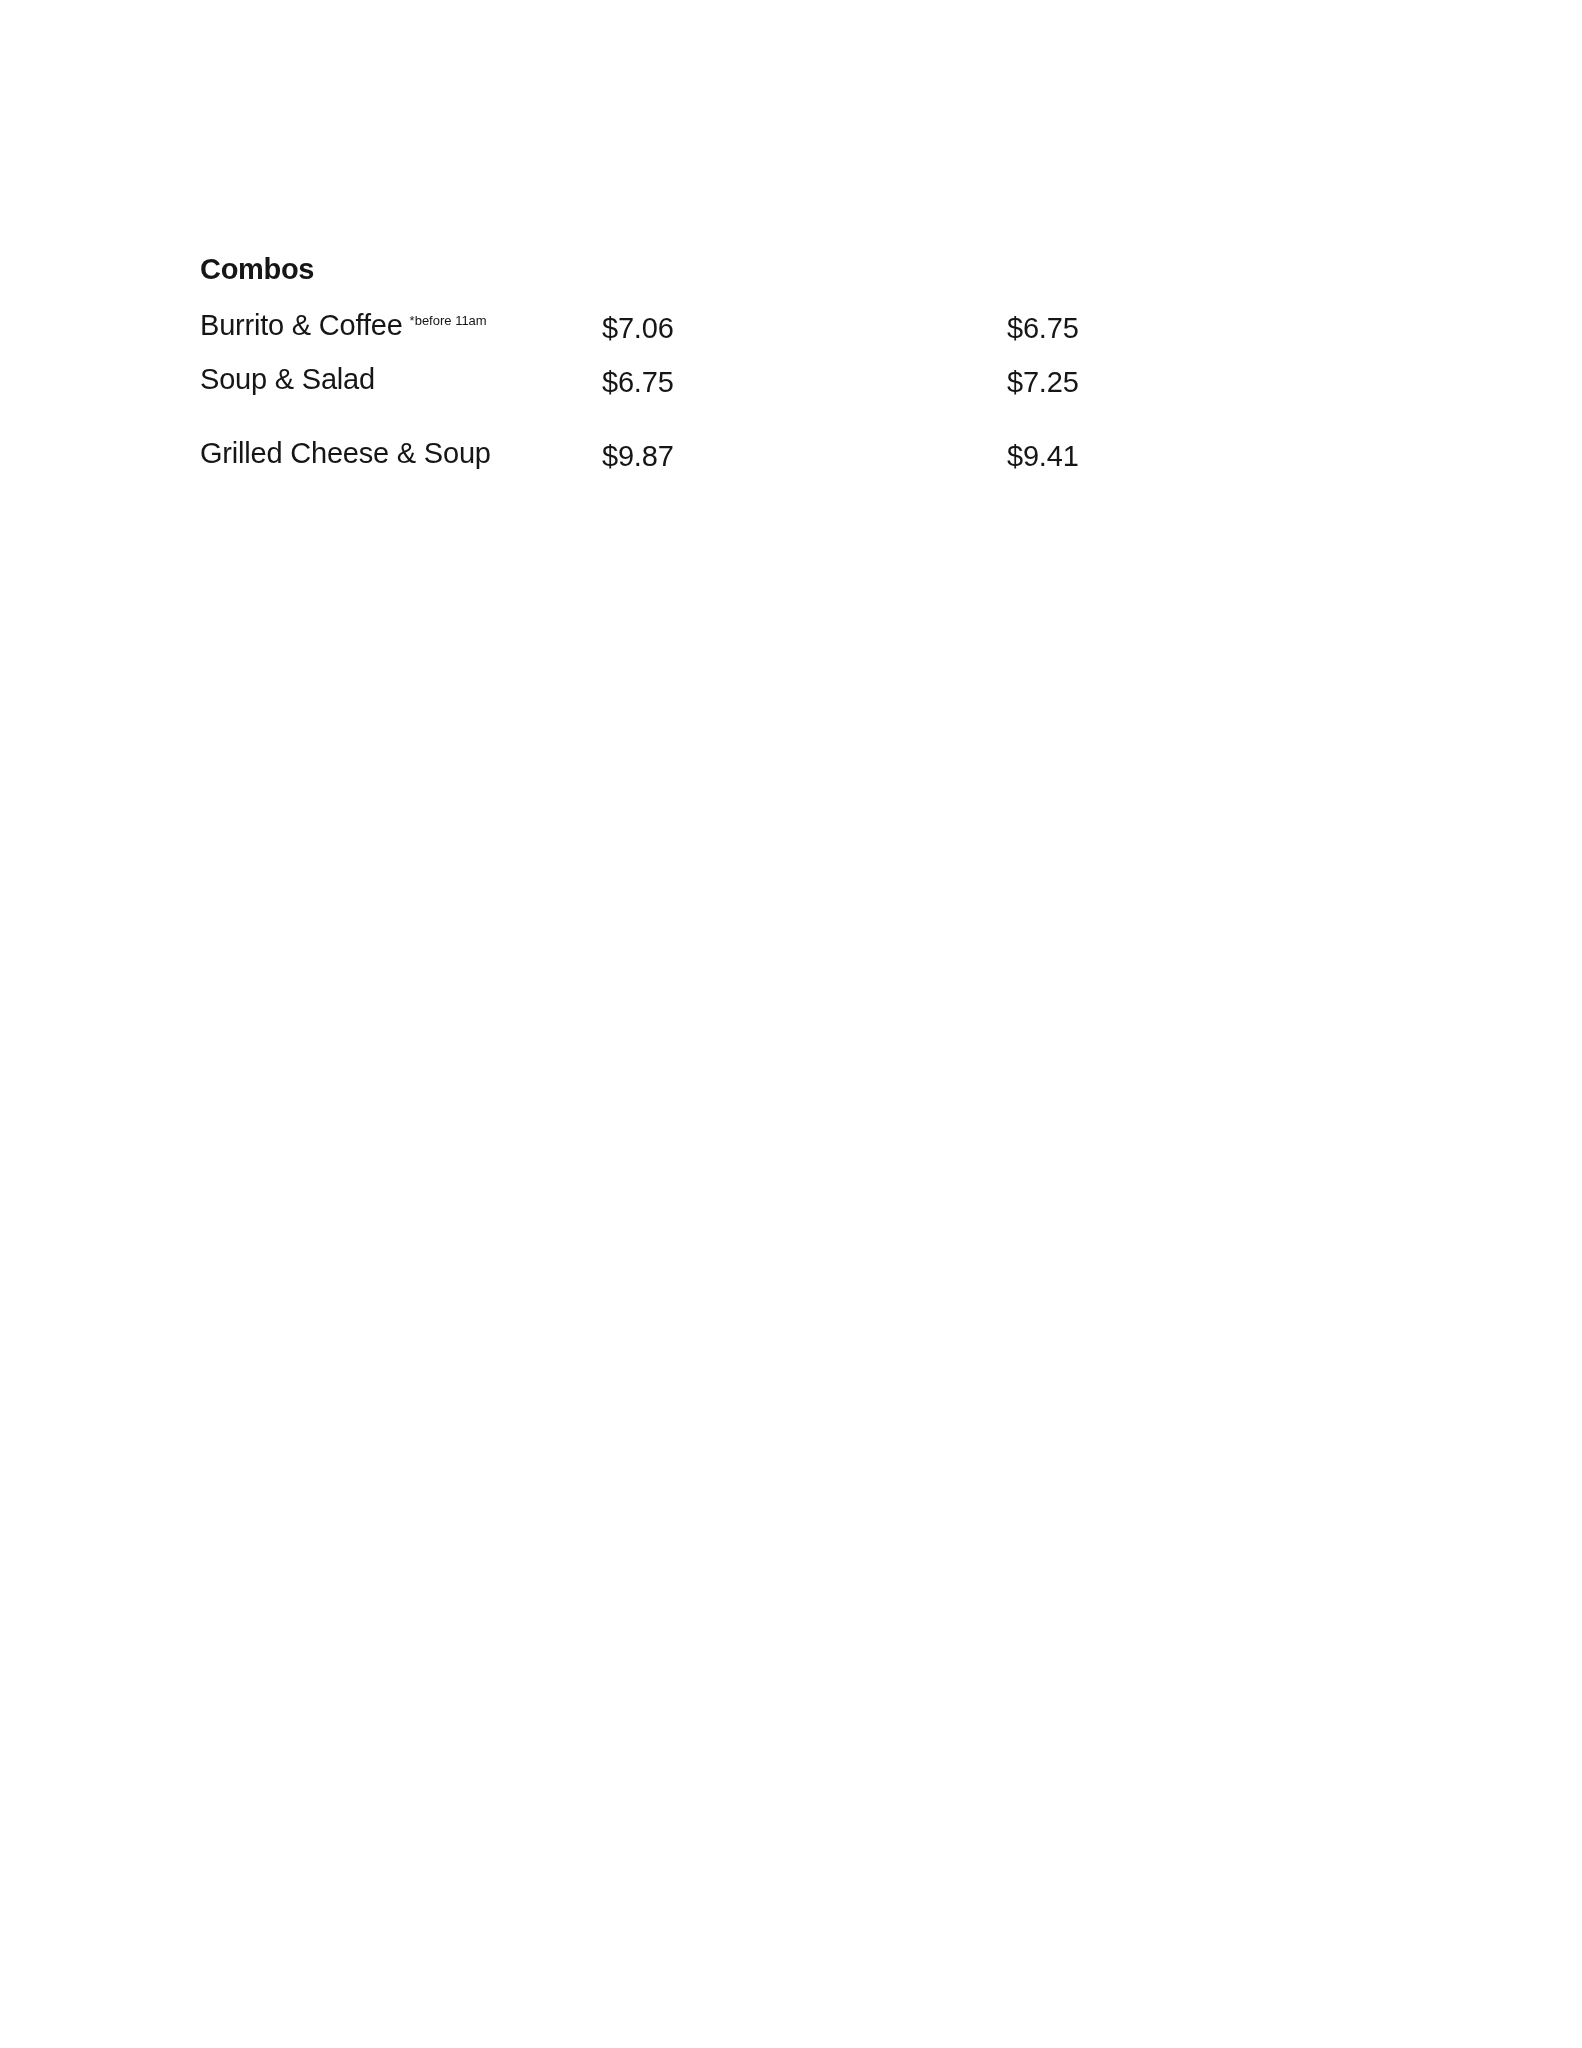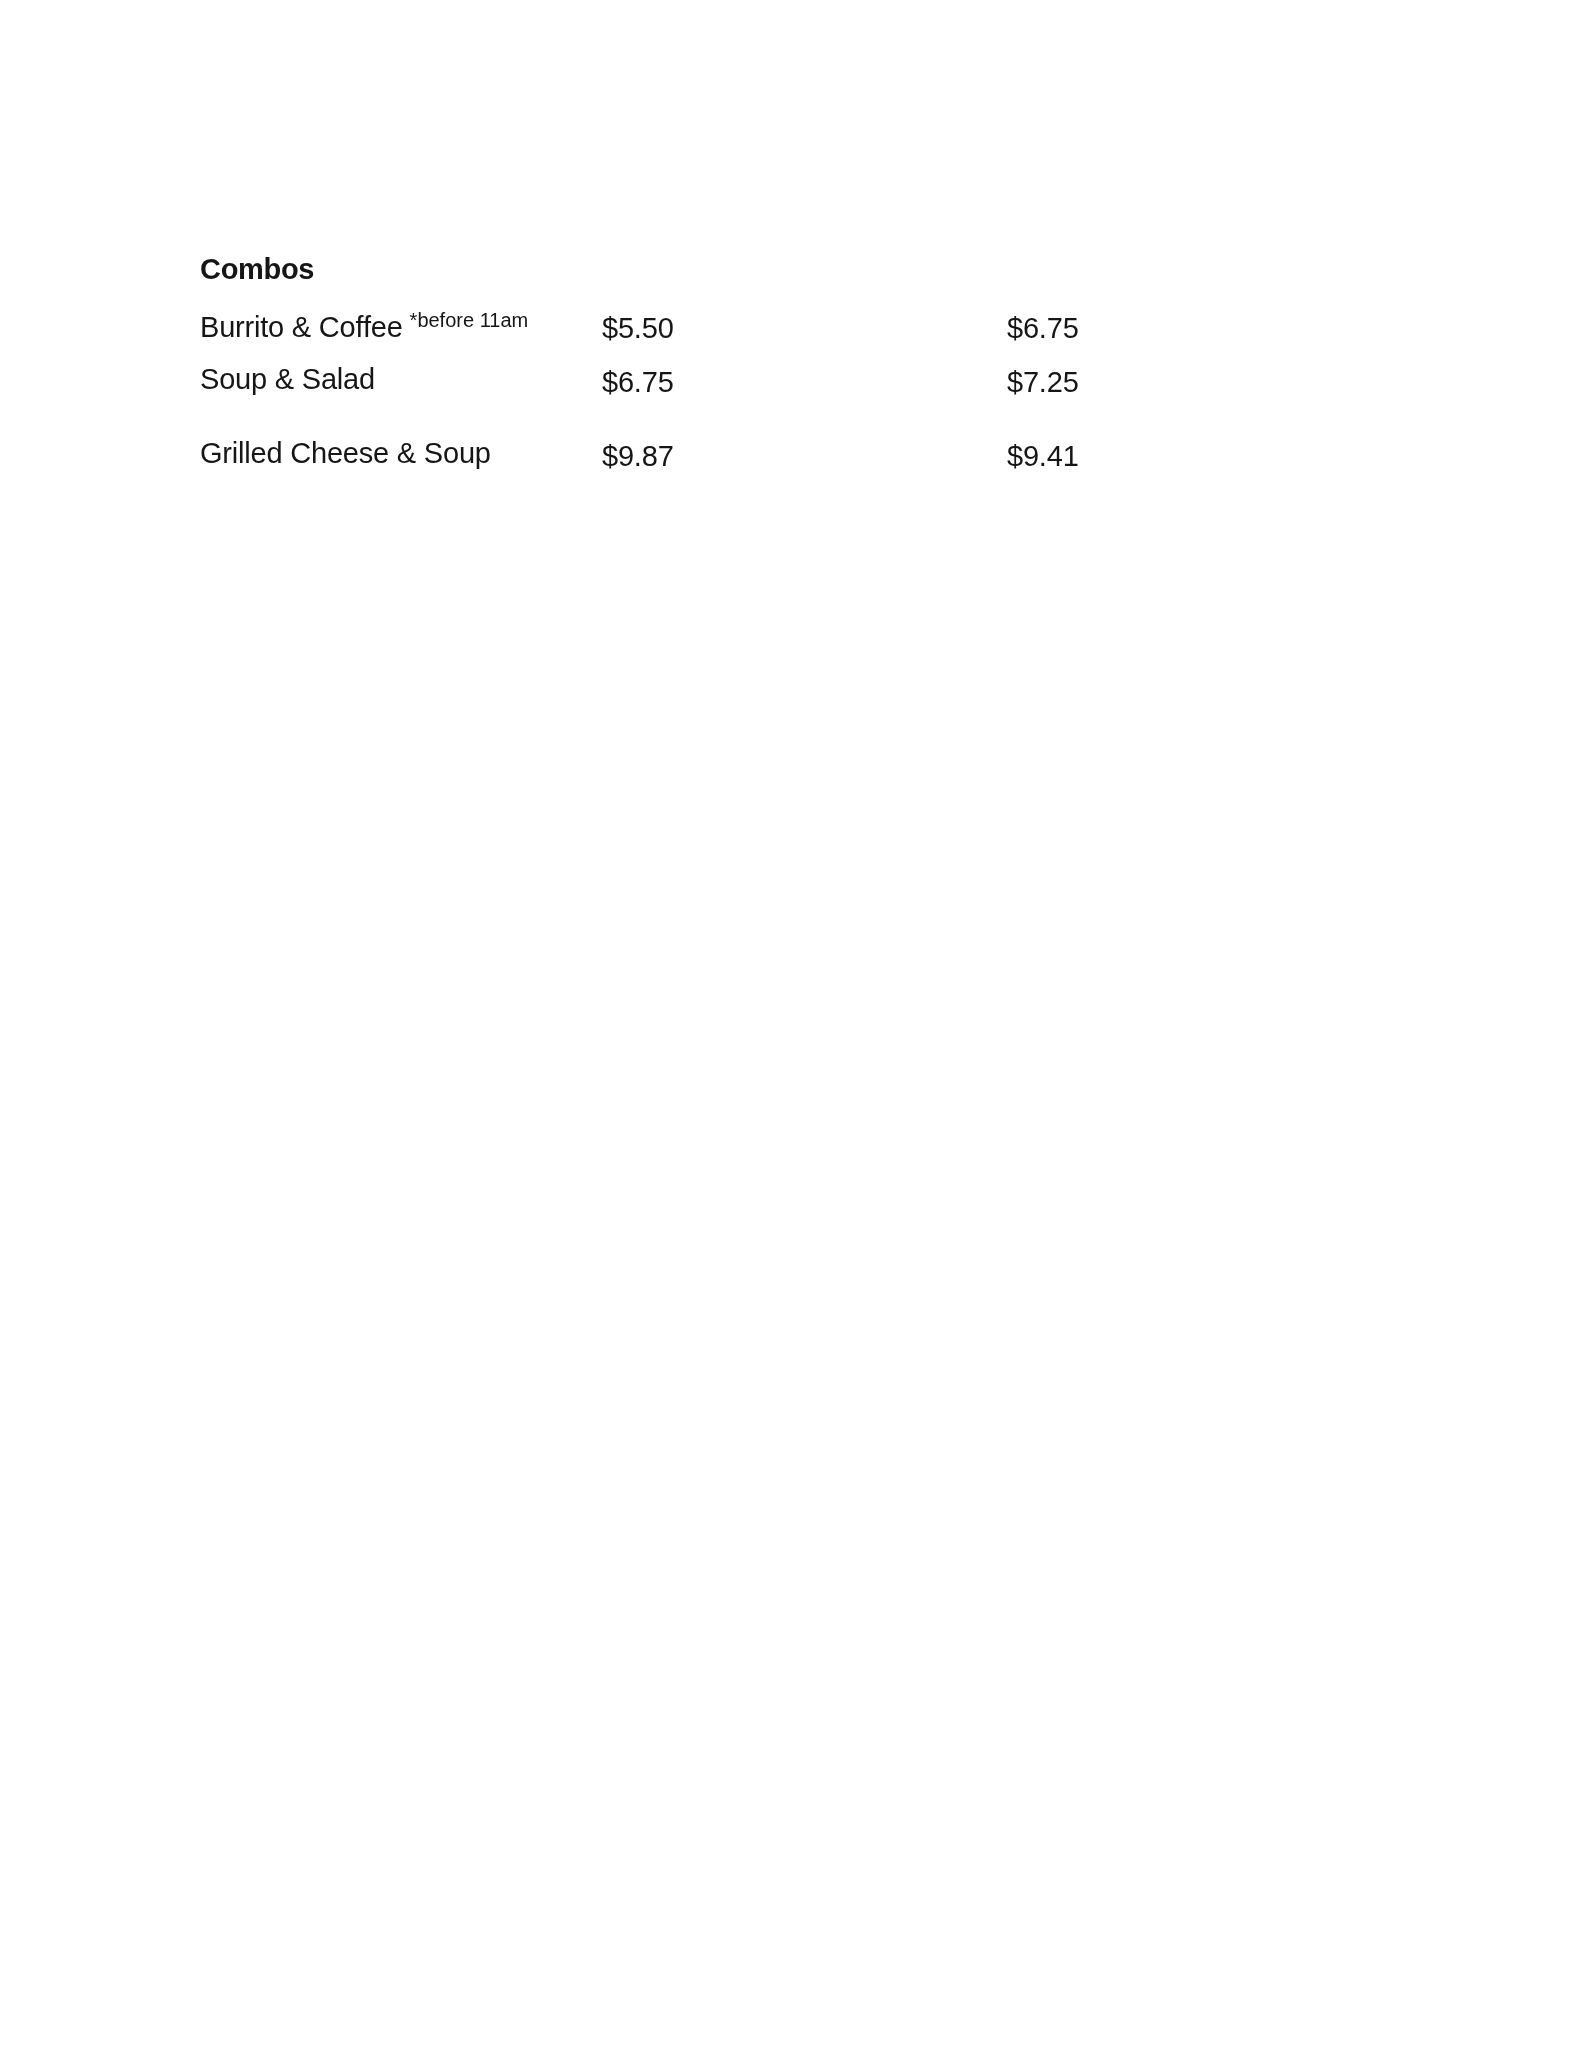--- a/index.html
+++ b/index.html
@@ -45,21 +45,21 @@
     position: absolute;
     left: 0;
     top: 0;
     font-size: 29px;
     line-height: 1.2;
     font-weight: 400;
     white-space: nowrap;
     letter-spacing: -0.2px;
   }
   .item-note {
-    font-size: 20px;
+    font-size: 13px;
     font-weight: 400;
     vertical-align: 10px;
     margin-left: 7px;
     letter-spacing: 0;
     text-align: right;
   }
   .price {
     position: absolute;
     top: 3px;
     font-size: 29px;
@@ -73,21 +73,21 @@
 </style>
 </head>
 <body>
 
 <div class="page">
 
   <h1 class="section-title">Combos</h1>
 
   <div class="menu-row row-1">
     <span class="item-name"><span>Burrito &amp; Coffee</span><sup class="item-note">*before 11am</sup></span>
-    <span class="price price-1">$5.50</span>
+    <span class="price price-1">$7.06</span>
     <span class="price price-2">$6.75</span>
   </div>
 
   <div class="menu-row row-2">
     <span class="item-name"><span>Soup &amp; Salad</span></span>
     <span class="price price-1">$6.75</span>
     <span class="price price-2">$7.25</span>
   </div>
 
   <div class="menu-row row-3">

